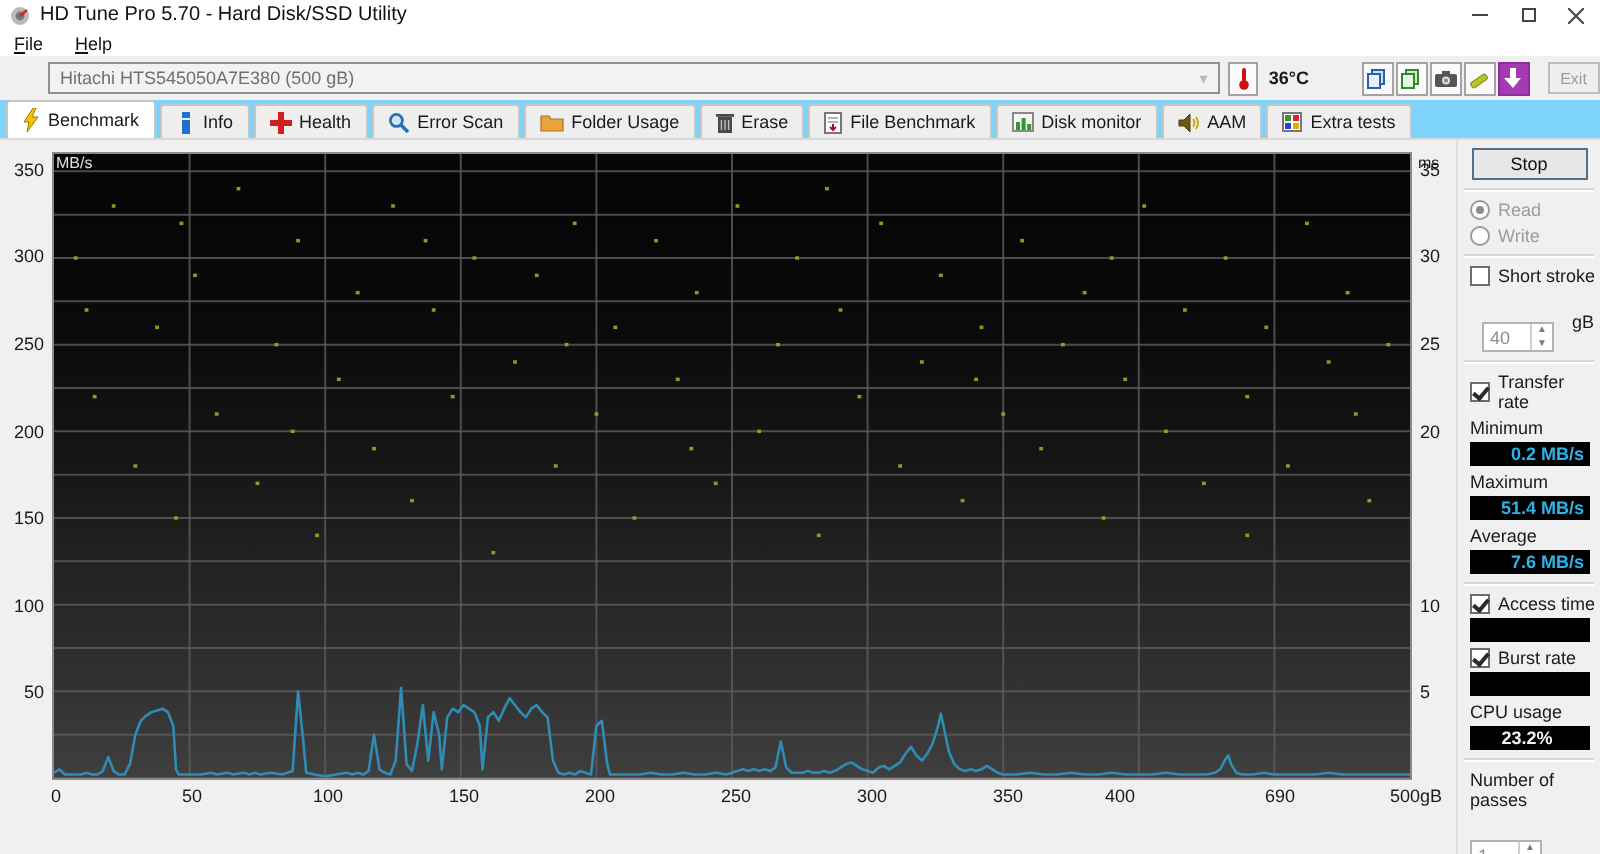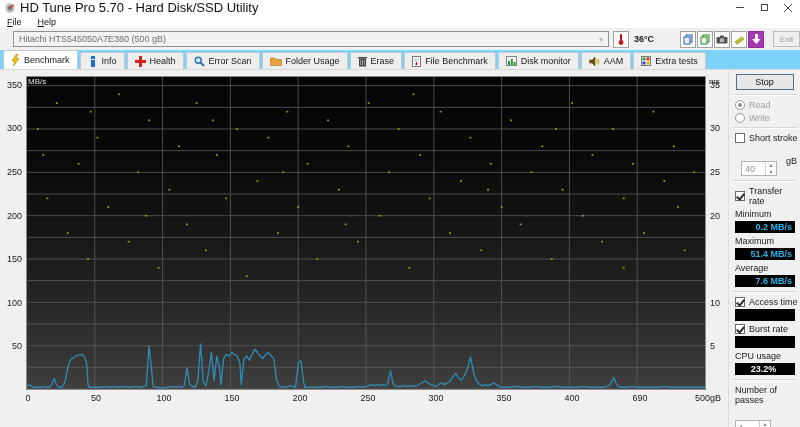--- a/index.html
+++ b/index.html
@@ -2,34 +2,34 @@
 <html><head>
 <meta charset="utf-8">
 <style>
   * { margin:0; padding:0; box-sizing:border-box; }
   html,body { width:800px; height:427px; overflow:hidden; }
   body { font-family:"Liberation Sans",sans-serif; background:#f0f0f0; position:relative; font-size:9px; color:#1a1a1a; }
 
   
   .titlebar { height:15px; background:#fff; display:flex; align-items:center; padding-left:5px; }
   .app-icon { width:10px; height:10px; margin-right:5px; }
-  .title-text { font-size:13px; color:#111;text-align:center; }
+  .title-text { font-size:10px; color:#111;text-align:center; }
   .win-controls { margin-left:auto; display:flex; height:100%; }
   .win-btn { width:24px; height:100%; display:flex; align-items:center; justify-content:center; }
   .glyph-min { width:8px; height:1px; background:#444; }
   .glyph-max { width:7px; height:7px; border:1px solid #444; }
 
   
   .menubar { height:13px; background:#fff; display:flex; align-items:center; padding-left:7px; gap:16px; }
   .menu-item { font-size:9px; color:#111; }
   .menu-item::first-letter { text-decoration:underline; }
 
   
   .toolbar { height:22px; background:#f0f0f0; display:flex; align-items:center; }
-  .drive-combo { margin-left:13px; width:598px; height:16px; border:1px solid #919191; background:#f2f2f2; color:#6f6f6f; display:flex; align-items:center; justify-content:space-between; padding:0 5px; }
+  .drive-combo { margin-left:24px; width:598px; height:16px; border:1px solid #919191; background:#f2f2f2; color:#6f6f6f; display:flex; align-items:center; justify-content:space-between; padding:0 5px; }
   .combo-chevron { color:#b9b9b9; font-size:8px; }
   .tool-btn { width:16px; height:17px; border:1px solid #a3a3a3; background:#fbfbfb; display:flex; align-items:center; justify-content:center; margin-right:1px; }
   .thermo-btn { margin-left:4px; }
   .temp-text { font-weight:bold; margin:0 4px; }
   .grp { margin-left:22px; display:flex; }
   .dl-btn { background:#a53ab2; border-color:#8c2f98; }
   .exit-btn { margin-left:8px; width:27px; height:16px; border:1px solid #bdbdbd; background:#efefef; color:#9b9b9b; display:flex; align-items:center; justify-content:center; font-size:8px; }
 
   
   .tabbar { height:20px; background:#7dd3fc; display:flex; align-items:flex-end; padding-left:3px; border-bottom:1px solid #dadada; }
@@ -348,21 +348,21 @@
       <div class="tick" style="left: 710px; width: 16px; top: 227.778px;">10</div>
       <div class="tick" style="left: 710px; width: 16px; top: 271.389px;">5</div>
       <div class="tick" style="left: 11px; width: 34px; text-align: center; top: 323px;">0</div>
       <div class="tick" style="left: 79px; width: 34px; text-align: center; top: 323px;">50</div>
       <div class="tick" style="left: 147px; width: 34px; text-align: center; top: 323px;">100</div>
       <div class="tick" style="left: 215px; width: 34px; text-align: center; top: 323px;">150</div>
       <div class="tick" style="left: 283px; width: 34px; text-align: center; top: 323px;">200</div>
       <div class="tick" style="left: 351px; width: 34px; text-align: center; top: 323px;">250</div>
       <div class="tick" style="left: 419px; width: 34px; text-align: center; top: 323px;">300</div>
       <div class="tick" style="left: 487px; width: 34px; text-align: center; top: 323px;">350</div>
-      <div class="tick" style="left: 555px; width: 34px; text-align: center; top: 323px;">400</div>
+      <div class="tick" style="left: 543px; width: 34px; text-align: center; top: 323px;">400</div>
       <div class="tick" style="left: 623px; width: 34px; text-align: center; top: 323px;">690</div>
       <div class="tick" style="left: 691px; width: 34px; text-align: center; top: 323px;">500gB</div>
     </div>
 </div>
 
 <div class="panel">
   <button class="stop-btn">Stop</button>
   <hr class="panel-sep">
 
   <div class="row">

